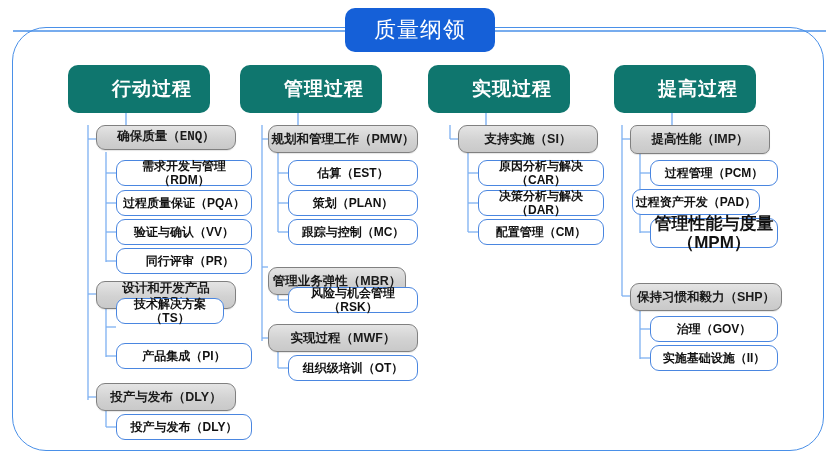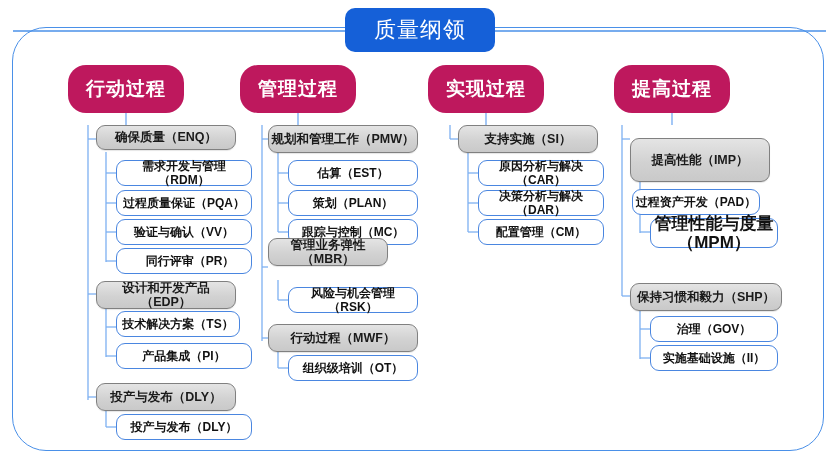--- a/index.html
+++ b/index.html
@@ -35,28 +35,29 @@
     font-size:22px;
     font-weight:400;
     letter-spacing:1px;
     z-index:6;
   }
 
   
   .col-head{
     position:absolute;
     height:48px;
-    background:#be185d;
-    border-radius:18px;
+    background:#0f766e;
+    border-radius:10px;
     display:flex;align-items:center;justify-content:center;
     color:#ffffff;
     font-size:19px;
     font-weight:bold;
     letter-spacing:1px;
     z-index:5;
+    padding-left:26px;
   }
 
   
   .wires{position:absolute;left:0;top:0;width:839px;height:469px;z-index:1;}
 
   
   .group-box{
     position:absolute;
     box-sizing:border-box;
     background:linear-gradient(180deg,#e4e4e4 0%,#d2d2d2 55%,#c9c9c9 100%);
@@ -162,50 +163,51 @@
     <path d="M640,358 H650" stroke="#7db0f2" stroke-width="1.3" fill="none"></path>
   </svg>
 
   <div class="root-title">质量纲领</div>
 
   <div class="col-head" style="left:68px;top:65px;width:116px;">行动过程</div>
   <div class="col-head" style="left:240px;top:65px;width:116px;">管理过程</div>
   <div class="col-head" style="left:428px;top:65px;width:116px;">实现过程</div>
   <div class="col-head" style="left:614px;top:65px;width:116px;">提高过程</div>
 
-  <div class="group-box" style="left:96px;top:125px;width:140px;height:25px;">确保质量（ENQ）</div>
+  <div class="group-box" style="left:96px;top:125px;width:140px;height:25px;font-family:Liberation Mono, monospace;">确保质量（ENQ）</div>
   <div class="leaf-box" style="left:116px;top:160px;width:136px;height:26px;">需求开发与管理（RDM）</div>
   <div class="leaf-box" style="left:116px;top:190px;width:136px;height:26px;">过程质量保证（PQA）</div>
   <div class="leaf-box" style="left:116px;top:219px;width:136px;height:26px;">验证与确认（VV）</div>
   <div class="leaf-box" style="left:116px;top:248px;width:136px;height:26px;padding-left:12px;">同行评审（PR）</div>
 
   <div class="group-box" style="left:96px;top:281px;width:140px;height:28px;">设计和开发产品（EDP）</div>
-  <div class="leaf-box" style="left:116px;top:311px;width:124px;height:26px;">技术解决方案（TS）</div>
+  <div class="leaf-box" style="left:116px;top:298px;width:108px;height:26px;">技术解决方案（TS）</div>
   <div class="leaf-box" style="left:116px;top:343px;width:136px;height:26px;">产品集成（PI）</div>
 
   <div class="group-box" style="left:96px;top:383px;width:140px;height:28px;">投产与发布（DLY）</div>
   <div class="leaf-box" style="left:116px;top:414px;width:136px;height:26px;">投产与发布（DLY）</div>
 
   <div class="group-box" style="left:268px;top:125px;width:150px;height:28px;">规划和管理工作（PMW）</div>
   <div class="leaf-box" style="left:288px;top:160px;width:130px;height:26px;">估算（EST）</div>
   <div class="leaf-box" style="left:288px;top:190px;width:130px;height:26px;">策划（PLAN）</div>
   <div class="leaf-box" style="left:288px;top:219px;width:130px;height:26px;">跟踪与控制（MC）</div>
 
-  <div class="group-box" style="left:268px;top:238px;width:120px;height:28px;">管理业务弹性（MBR）</div>
+  <div class="group-box" style="left:268px;top:267px;width:138px;height:28px;">管理业务弹性（MBR）</div>
   <div class="leaf-box" style="left:288px;top:287px;width:130px;height:26px;">风险与机会管理（RSK）</div>
 
-  <div class="group-box" style="left:268px;top:324px;width:150px;height:28px;">行动过程（MWF）</div>
+  <div class="group-box" style="left:268px;top:324px;width:150px;height:28px;">实现过程（MWF）</div>
   <div class="leaf-box" style="left:288px;top:355px;width:130px;height:26px;">组织级培训（OT）</div>
 
   <div class="group-box" style="left:458px;top:125px;width:140px;height:28px;">支持实施（SI）</div>
   <div class="leaf-box" style="left:478px;top:160px;width:126px;height:26px;">原因分析与解决（CAR）</div>
   <div class="leaf-box" style="left:478px;top:190px;width:126px;height:26px;">决策分析与解决（DAR）</div>
   <div class="leaf-box" style="left:478px;top:219px;width:126px;height:26px;">配置管理（CM）</div>
 
-  <div class="group-box" style="left:630px;top:138px;width:140px;height:44px;">提高性能（IMP）</div>
+  <div class="group-box" style="left:630px;top:125px;width:140px;height:29px;border-radius:7px;">提高性能（IMP）</div>
+  <div class="leaf-box" style="left:650px;top:160px;width:128px;height:26px;">过程管理（PCM）</div>
   <div class="leaf-box" style="left:632px;top:189px;width:128px;height:26px;">过程资产开发（PAD）</div>
   <div class="leaf-box two-line" style="left:650px;top:218px;width:128px;height:30px;white-space:pre-line;">管理性能与度量
 （MPM）</div>
 
   <div class="group-box" style="left:630px;top:283px;width:152px;height:28px;">保持习惯和毅力（SHP）</div>
   <div class="leaf-box" style="left:650px;top:316px;width:128px;height:26px;">治理（GOV）</div>
   <div class="leaf-box" style="left:650px;top:345px;width:128px;height:26px;">实施基础设施（II）</div>
 
 </div>
 

